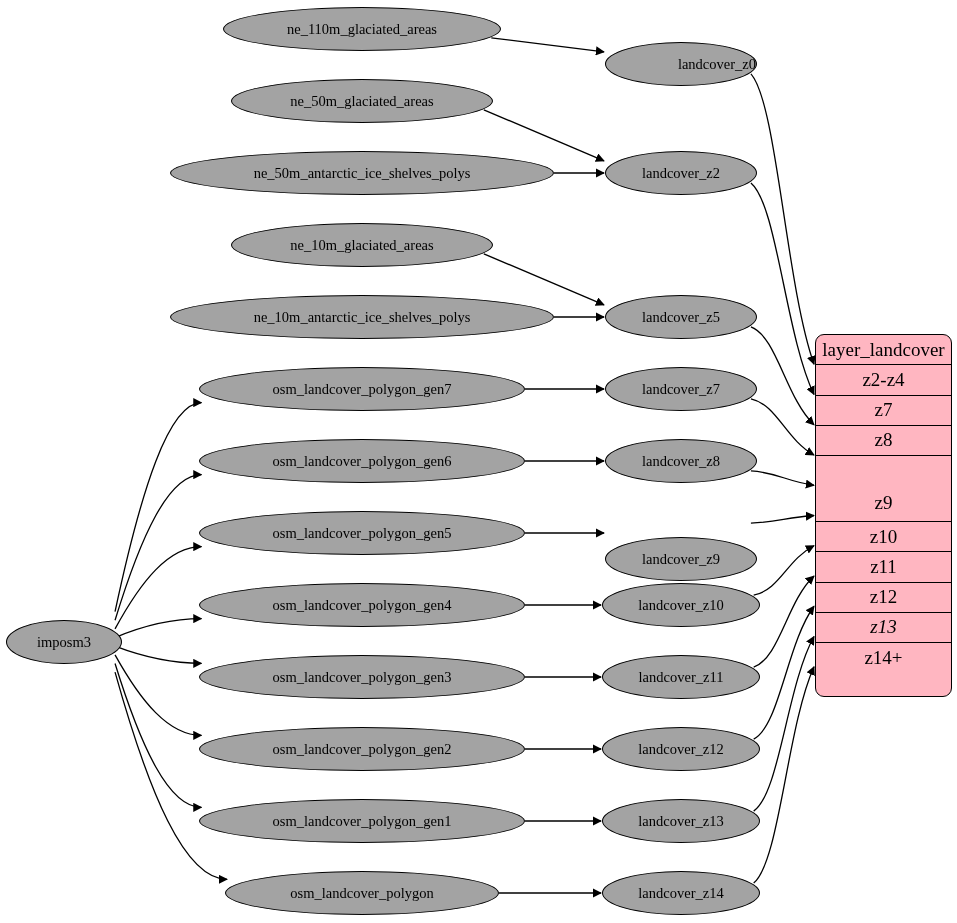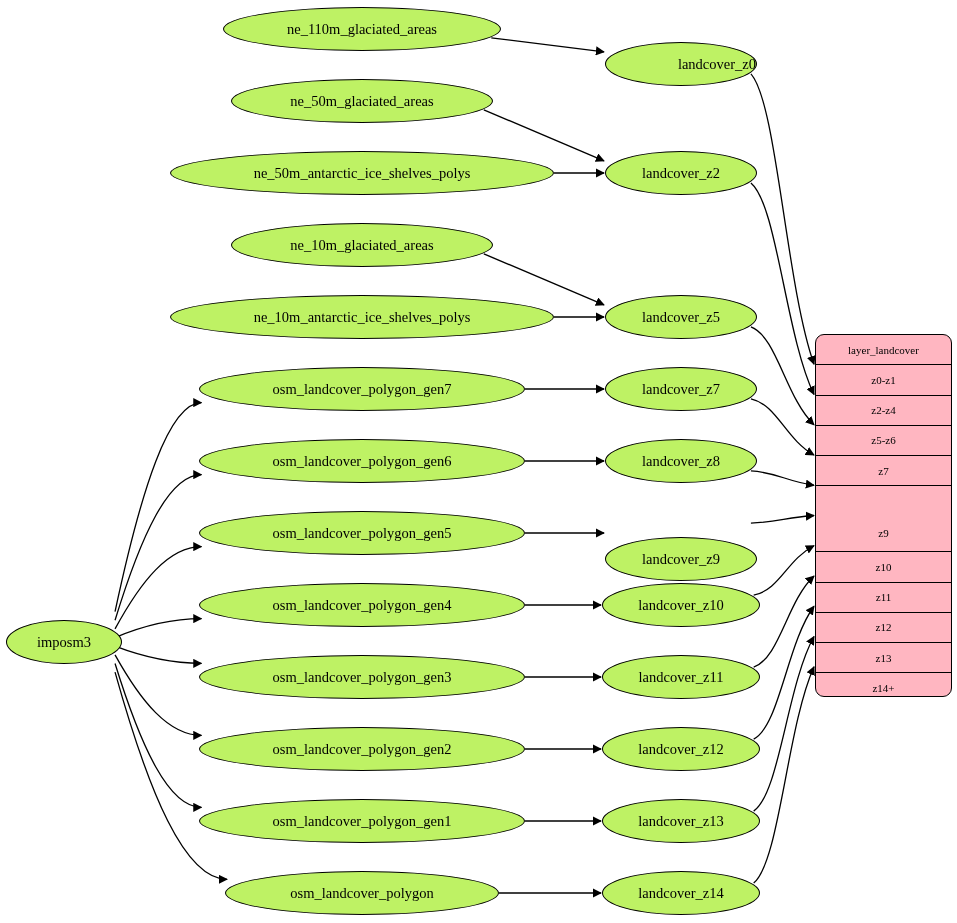--- a/index.html
+++ b/index.html
@@ -1,27 +1,27 @@
 <!DOCTYPE html>
 <html><head>
 <meta charset="utf-8">
 <style>
   html,body{margin:0;padding:0;background:#ffffff;}
   body{width:957px;height:923px;overflow:hidden;
        font-family:"Liberation Serif","DejaVu Serif",serif;}
   #canvas{position:relative;width:957px;height:923px;background:#fff;}
   svg#wires{position:absolute;left:0;top:0;width:957px;height:923px;pointer-events:none;}
   .node-ellipse{position:absolute;border:1.1px solid #000;border-radius:50%;
-      background:#bef264;box-sizing:border-box;display:flex;align-items:center;
+      background:#a3a3a3;box-sizing:border-box;display:flex;align-items:center;
       justify-content:center;}
   .node-ellipse .lbl{font-size:14.5px;color:#000;white-space:nowrap;line-height:1;}
   .rec{position:absolute;box-sizing:border-box;border:1.1px solid #000;
        border-radius:9px;background:#ffb6c1;overflow:hidden;}
   .rec-row{box-sizing:border-box;display:flex;align-items:center;justify-content:center;
-       font-size:11px;color:#000;border-bottom:1.1px solid #000;white-space:nowrap;}
+       font-size:19px;color:#000;border-bottom:1.1px solid #000;white-space:nowrap;}
   .rec-row:last-child{border-bottom:none;}
 </style>
 </head>
 <body>
 
 <div id="canvas">
 
   <svg id="wires" viewBox="0 0 957 923" width="957" height="923">
     <defs>
       <marker id="ah" viewBox="0 0 10 10" refX="9" refY="5" markerWidth="7" markerHeight="7" orient="auto-start-reverse">
@@ -137,25 +137,24 @@
       <div class="node-ellipse" style="left: 602px; top: 871px; width: 158px; height: 44px;">
         <span class="lbl">landcover_z14</span>
       </div>
       <div class="node-ellipse" style="left: 6px; top: 620px; width: 116px; height: 44px;">
         <span class="lbl">imposm3</span>
       </div>
     </div>
 
   <div class="rec" id="record-node" style="left: 815px; top: 334px; width: 137px; height: 363px;">
       <div class="rec-row" style="height: 30.25px;">layer_landcover</div>
-      <div class="rec-row" style="height: 30.25px;">z0-z1</div>
       <div class="rec-row" style="height: 30.25px;">z2-z4</div>
-      <div class="rec-row" style="height: 30.25px;">z5-z6</div>
       <div class="rec-row" style="height: 30.25px; font-family: Liberation Serif, serif;">z7</div>
+      <div class="rec-row" style="height: 30.25px;">z8</div>
       <div class="rec-row" style="height: 38px; margin-top: 28px;">z9</div>
       <div class="rec-row" style="height: 30.25px;">z10</div>
       <div class="rec-row" style="height: 30.25px;">z11</div>
       <div class="rec-row" style="height: 30.25px;">z12</div>
-      <div class="rec-row" style="height: 30.25px;">z13</div>
+      <div class="rec-row" style="height: 30.25px; font-style: italic;">z13</div>
       <div class="rec-row" style="height: 30.25px;">z14+</div>
     </div>
 
 </div>
 
 </body></html>

